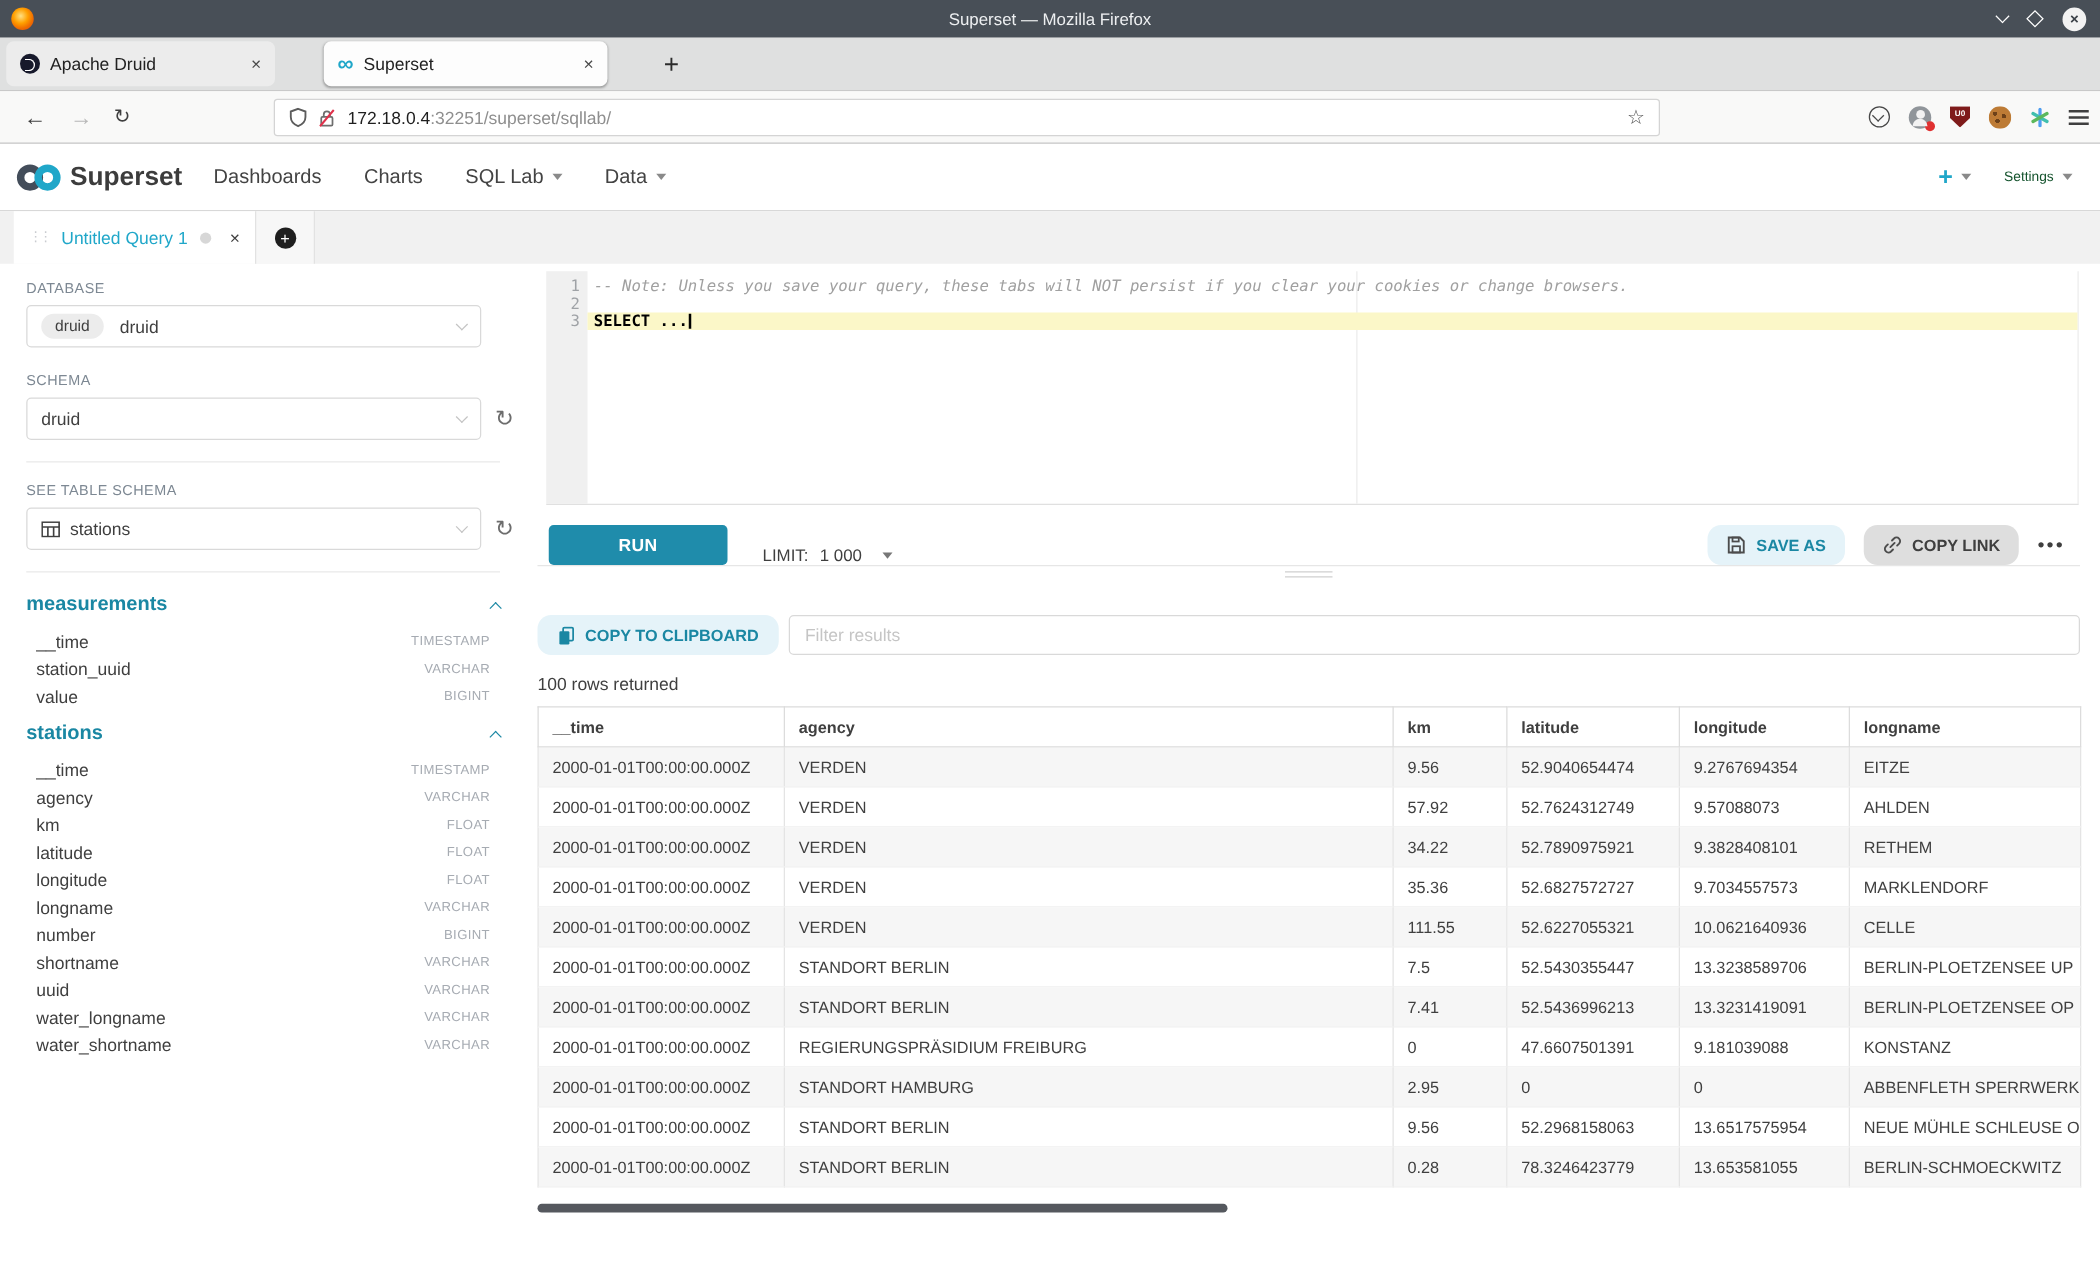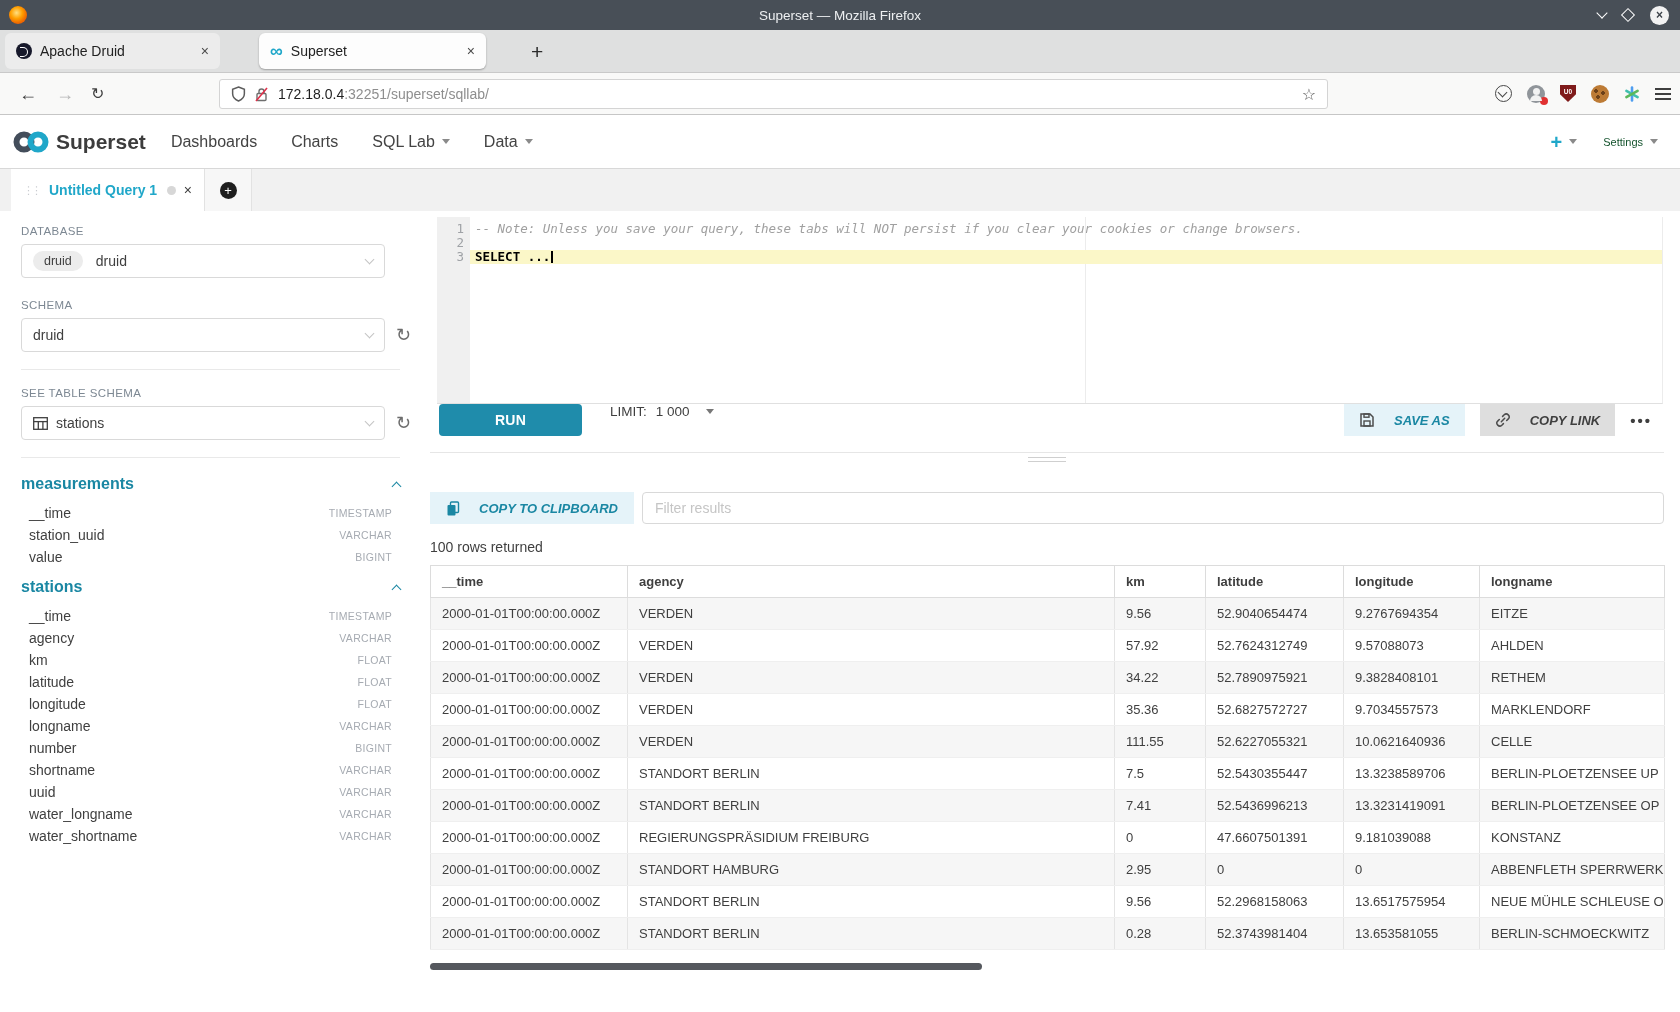--- a/index.html
+++ b/index.html
@@ -62,21 +62,21 @@
   .nav-items{display:flex;margin-left:25px;gap:34px;align-items:center;}
   .nav-item{font-size:16px;color:#434343;display:flex;align-items:center;}
   .caret{width:0;height:0;border-left:4px solid transparent;border-right:4px solid transparent;border-top:5px solid #8a8a8a;margin-left:7px;display:inline-block;}
   .nav-right{margin-left:auto;display:flex;align-items:center;gap:26px;}
   .plus-btn{color:var(--accent);font-size:20px;font-weight:bold;display:flex;align-items:center;line-height:1;}
   .settings-btn{font-size:11px;color:#14532d;display:flex;align-items:center;}
   
   .query-tabstrip{height:42px;background:#f1f1f1;display:flex;align-items:stretch;}
   .qtab{width:193px;margin-left:11px;background:#fff;display:flex;align-items:center;padding:0 12px;}
   .qtab-grip{color:#c9ccd0;font-size:11px;letter-spacing:-3px;line-height:1;}
-  .qtab-label{color:var(--accent);font-size:14px;margin-left:10px;font-weight:bold;}
+  .qtab-label{color:var(--accent);font-size:14px;margin-left:10px;}
   .qtab-dot{width:9px;height:9px;border-radius:50%;background:#d7d7d7;margin-left:10px;flex:none;}
   .qtab-close{margin-left:auto;color:#3f3f3f;font-size:14px;}
   .qtab-add{width:48px;background:#f7f7f7;border-left:1px solid #e2e2e2;border-right:1px solid #e2e2e2;display:flex;align-items:center;justify-content:center;}
   .add-circle{width:17px;height:17px;border-radius:50%;background:#1e1e1e;color:#fff;font-size:13px;display:flex;align-items:center;justify-content:center;line-height:1;}
   
   .main{position:relative;height:801px;}
   .left-panel{position:absolute;left:0;top:0;width:429px;height:100%;padding:14px 0 0 21px;}
   .side-label{font-size:11.5px;color:#7d8893;letter-spacing:.4px;margin-bottom:7px;}
   .select{width:364px;height:34px;border:1px solid var(--border);border-radius:4px;display:flex;align-items:center;padding:0 11px;background:#fff;text-align:right;}
   .tag{background:#ececec;border-radius:11px;padding:3px 11px;font-size:12.5px;color:#3f3f3f;margin-right:13px;}
@@ -98,26 +98,26 @@
   .editor{margin:6px 0 0 7px;width:1226px;height:187px;display:flex;border-bottom:1px solid #e0e0e0;border-right:1px solid #ececec;position:relative;
           font-family:"DejaVu Sans Mono","Liberation Mono",monospace;font-size:12.5px;line-height:14px;}
   .gutter{width:33px;background:#f0f0f0;color:#9fa2a6;text-align:right;padding:5px 6px 0 0;flex:none;}
   .code-area{flex:1;position:relative;padding-top:5px;}
   .print-margin{position:absolute;left:615px;top:0;bottom:0;width:1px;background:#ececec;}
   .code-line{padding-left:5px;height:14px;white-space:pre;position:relative;}
   .comment{color:#a0a0a0;font-style:italic;}
   .active-line{background:#fbf7c8;}
   .sql-kw{font-weight:bold;color:#000;}
   .cursor{display:inline-block;width:1.5px;height:12px;background:#000;vertical-align:-2px;margin-left:1px;}
-  .editor-toolbar{height:48px;display:flex;align-items:flex-start;padding-left:9px;}
+  .editor-toolbar{height:48px;display:flex;align-items:flex-end;padding-left:9px;}
   .run-btn{width:143px;height:32px;background:var(--run);color:#fff;font-weight:bold;font-size:14px;border:none;border-radius:4px;letter-spacing:.3px;font-family:inherit;}
   .limit{margin-left:28px;display:flex;align-items:center;gap:9px;font-size:13.5px;color:#3f3f3f;}
   .limit-caret{width:0;height:0;border-left:4px solid transparent;border-right:4px solid transparent;border-top:5px solid #777;margin-left:7px;}
   .tb-right{margin-left:auto;display:flex;align-items:center;gap:15px;padding-right:12px;}
-  .pill-btn{height:32px;padding:0 15px;border:none;border-radius:0;font-weight:bold;font-size:13px;display:flex;align-items:center;gap:19px;font-family:inherit;font-style:italic;}
+  .pill-btn{height:32px;padding:0 15px;border:none;border-radius:11px;font-weight:bold;font-size:13px;display:flex;align-items:center;gap:8px;font-family:inherit;}
   .saveas-btn{background:#e5f3f9;color:var(--accent-dark);}
   .copylink-btn{background:#dedede;color:#3f3f3f;}
   .more-dots{font-size:15px;color:#3f3f3f;font-weight:bold;letter-spacing:2px;}
   .pane-divider{height:13px;border-top:1px solid #e6e6e6;position:relative;}
   .drag-handle{position:absolute;left:50%;top:4px;transform:translateX(-50%);width:38px;}
   .drag-handle i{display:block;border-top:1px solid #cfcfcf;margin-bottom:3px;}
   
   .south-tabs{display:flex;gap:33px;height:34px;align-items:flex-start;border-bottom:1px solid #e8e8e8;font-size:13px;color:#3f3f3f;}
   .stab{padding-bottom:10px;position:relative;letter-spacing:.2px;}
   .stab.active::after{content:"";position:absolute;left:0;right:0;bottom:-1px;height:3px;background:var(--underline);}
@@ -509,21 +509,21 @@
             <td>STANDORT BERLIN</td>
             <td>9.56</td>
             <td>52.2968158063</td>
             <td>13.6517575954</td>
             <td>NEUE MÜHLE SCHLEUSE OP</td>
           </tr>
           <tr>
             <td>2000-01-01T00:00:00.000Z</td>
             <td>STANDORT BERLIN</td>
             <td>0.28</td>
-            <td>52.3743981404</td>
+            <td>78.3246423779</td>
             <td>13.653581055</td>
             <td>BERLIN-SCHMOECKWITZ</td>
           </tr>
         </tbody>
     </table>
 
     <div class="hscrollbar">
       <div class="hthumb"></div>
     </div>
   </div>

